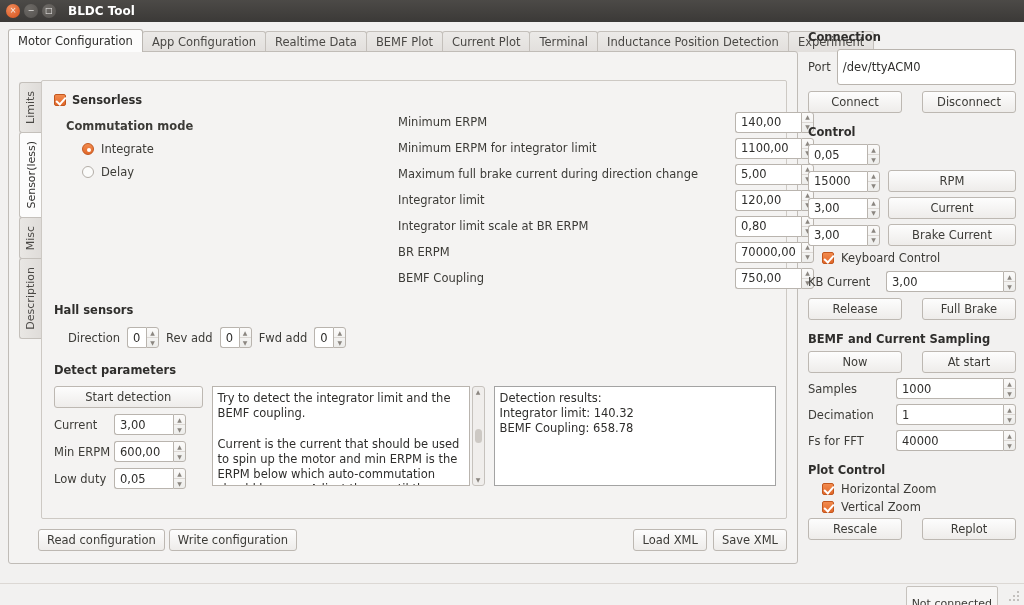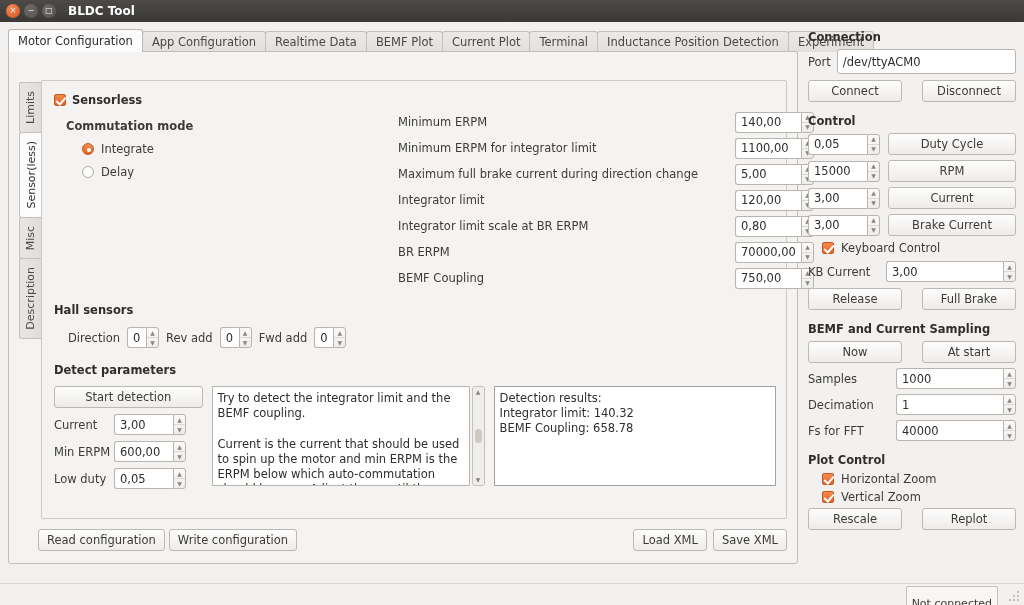--- a/index.html
+++ b/index.html
@@ -162,21 +162,21 @@
   .bottombar{ position:absolute; left:10px; right:10px; bottom:10px; height:24px; }
   .bottombar .left{ position:absolute; left:0; top:0; display:flex; gap:4px;margin-left:19px; }
   .bottombar .right{ position:absolute; right:0; top:0; display:flex; gap:6px; }
 
   
   .side{ position:absolute; left:808px; top:8px; width:208px; }
   .side h3{ margin:0 0 5px 0; font-size:11.5px; font-weight:bold; color:#2f2e2c; }
   .side .grp{ margin-bottom:12px; }
   .portrow{ display:flex; align-items:center; gap:6px; margin-bottom:6px; }
   .portrow .tf{
-    flex:1; height:25px; background:#fff; border:1px solid #b9b4ae; border-radius:3px;
+    flex:1; height:36px; background:#fff; border:1px solid #b9b4ae; border-radius:3px;
     display:flex; align-items:center; padding:0 5px; font-size:11.5px; color:#2f2e2c;
   }
   .pair{ display:flex; gap:20px; }
   .pair .btn{ flex:1; }
   .ctlrow{ display:flex; gap:8px; align-items:center; margin-bottom:5px; }
   .ctlrow .spin{ width:72px; }
   .ctlrow .spin .val{ flex:1; }
   .ctlrow .btn{ flex:1; }
   .kbrow{ display:flex; align-items:center; gap:8px; margin:6px 0 6px 0; }
   .kbrow .kl{ width:70px; }
@@ -468,21 +468,20 @@
     <div class="grp">
       <h3>Control</h3>
       <div class="ctlrow">
         <span class="spin">
           <span class="val">0,05</span>
           <span class="arrows">
               <i>▲</i>
               <i>▼</i>
             </span>
         </span>
-        <div class="btn">Duty Cycle</div>
       </div>
       <div class="ctlrow">
         <span class="spin">
           <span class="val">15000</span>
           <span class="arrows">
               <i>▲</i>
               <i>▼</i>
             </span>
         </span>
         <div class="btn">RPM</div>

